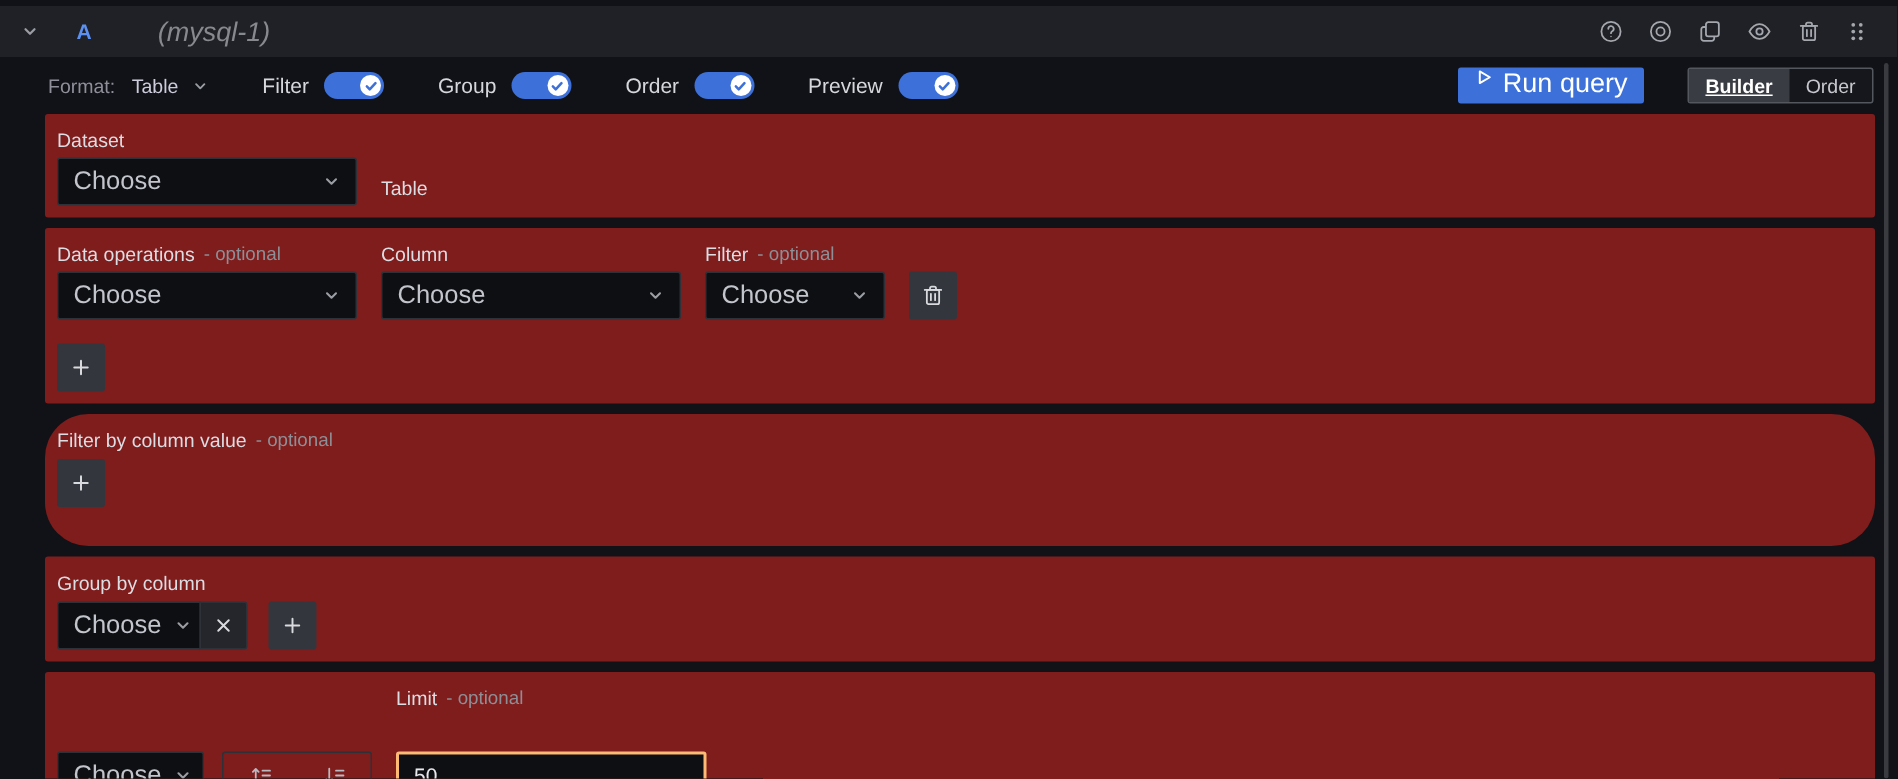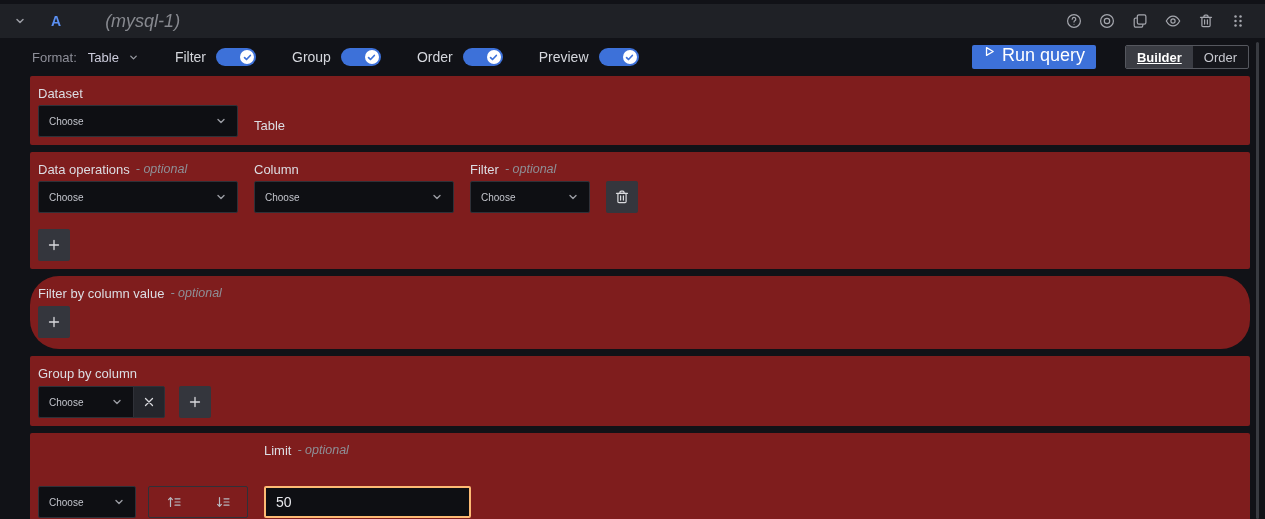--- a/index.html
+++ b/index.html
@@ -59,32 +59,32 @@
   }
   .seg {
     padding: 0 11px; display: flex; align-items: center;
     font-size: 13px; color: #c7c8cf; cursor: pointer; background: transparent; border: none; font-family: inherit;
   }
   .seg.selected { background: #3a3c43; color: #ffffff; font-weight: 700; text-decoration: underline; }
 
   
   .cards { margin: 0 15px 0 30px; }
   .card { background: #7f1d1d; border-radius: 2px; margin-bottom: 7px; padding: 8px; }
-  .card.pad-b { padding-bottom: 11px; border-radius: 29px; }
+  .card.pad-b { padding-bottom: 26px; border-radius: 29px; }
   .fields { display: flex; align-items: flex-end; gap: 16px; }
   .field { display: flex; flex-direction: column; }
   .field-label {
     font-size: 13px; font-weight: 500; color: #dcdde3;
     height: 18px; display: flex; align-items: center; gap: 6px; margin-bottom: 3px;
   }
-  .optional { color: #8e8f96; font-style: italic; font-weight: 400; font-size: 12.5px; }
+  .optional { color: #8e8f96; font-weight: 400; font-size: 12.5px; }
   .select {
     height: 32px; background: #0e0f13; border: 1px solid #2f3138; border-radius: 2px;
     display: flex; align-items: center; padding: 0 10px;
-    font-size: 10px; color: #c3c5cc; cursor: pointer;
+    font-size: 17px; color: #c3c5cc; cursor: pointer;
   }
   .select .chev { margin-left: auto; color: #9a9ca3; padding-left: 8px; }
   .w200 { width: 200px; }
   .w120 { width: 120px; }
   .w96  { width: 96px; }
   .w98  { width: 98px; }
   .icon-btn {
     width: 32px; height: 32px; flex: none;
     background: #34363d; border: none; border-radius: 2px;
     color: #d9dade; display: flex; align-items: center; justify-content: center; cursor: pointer;

